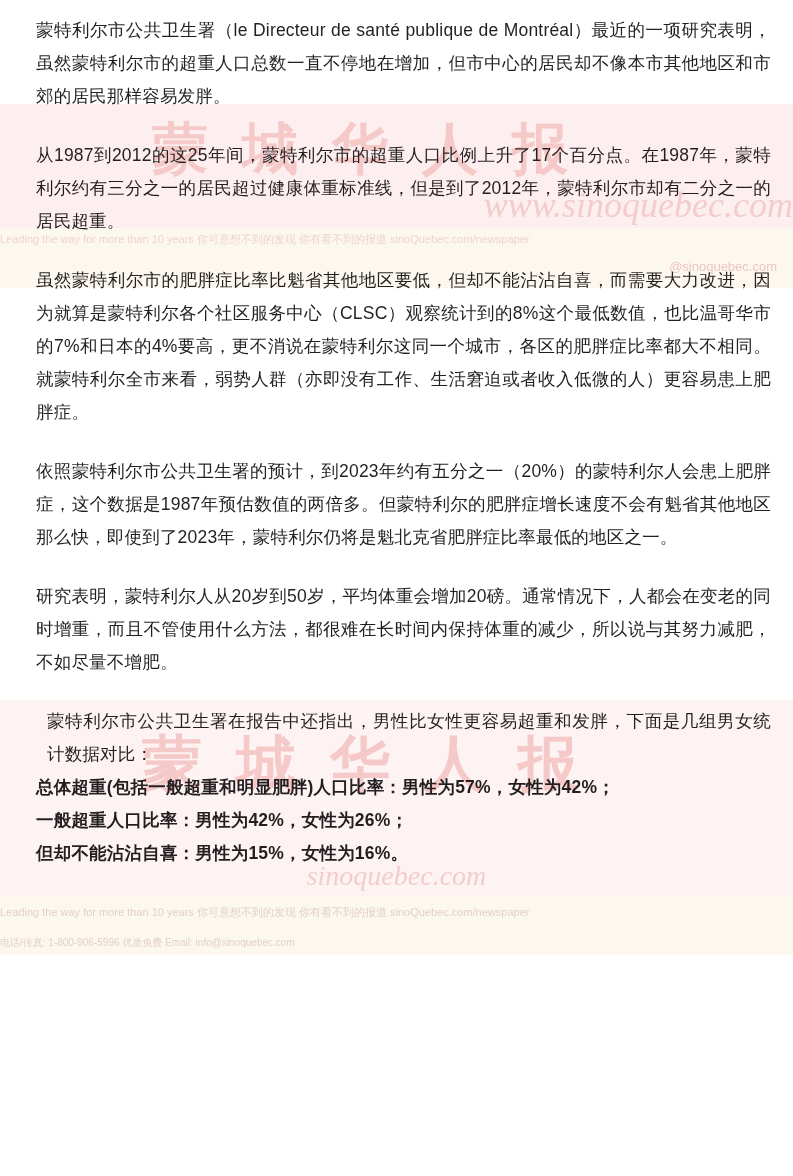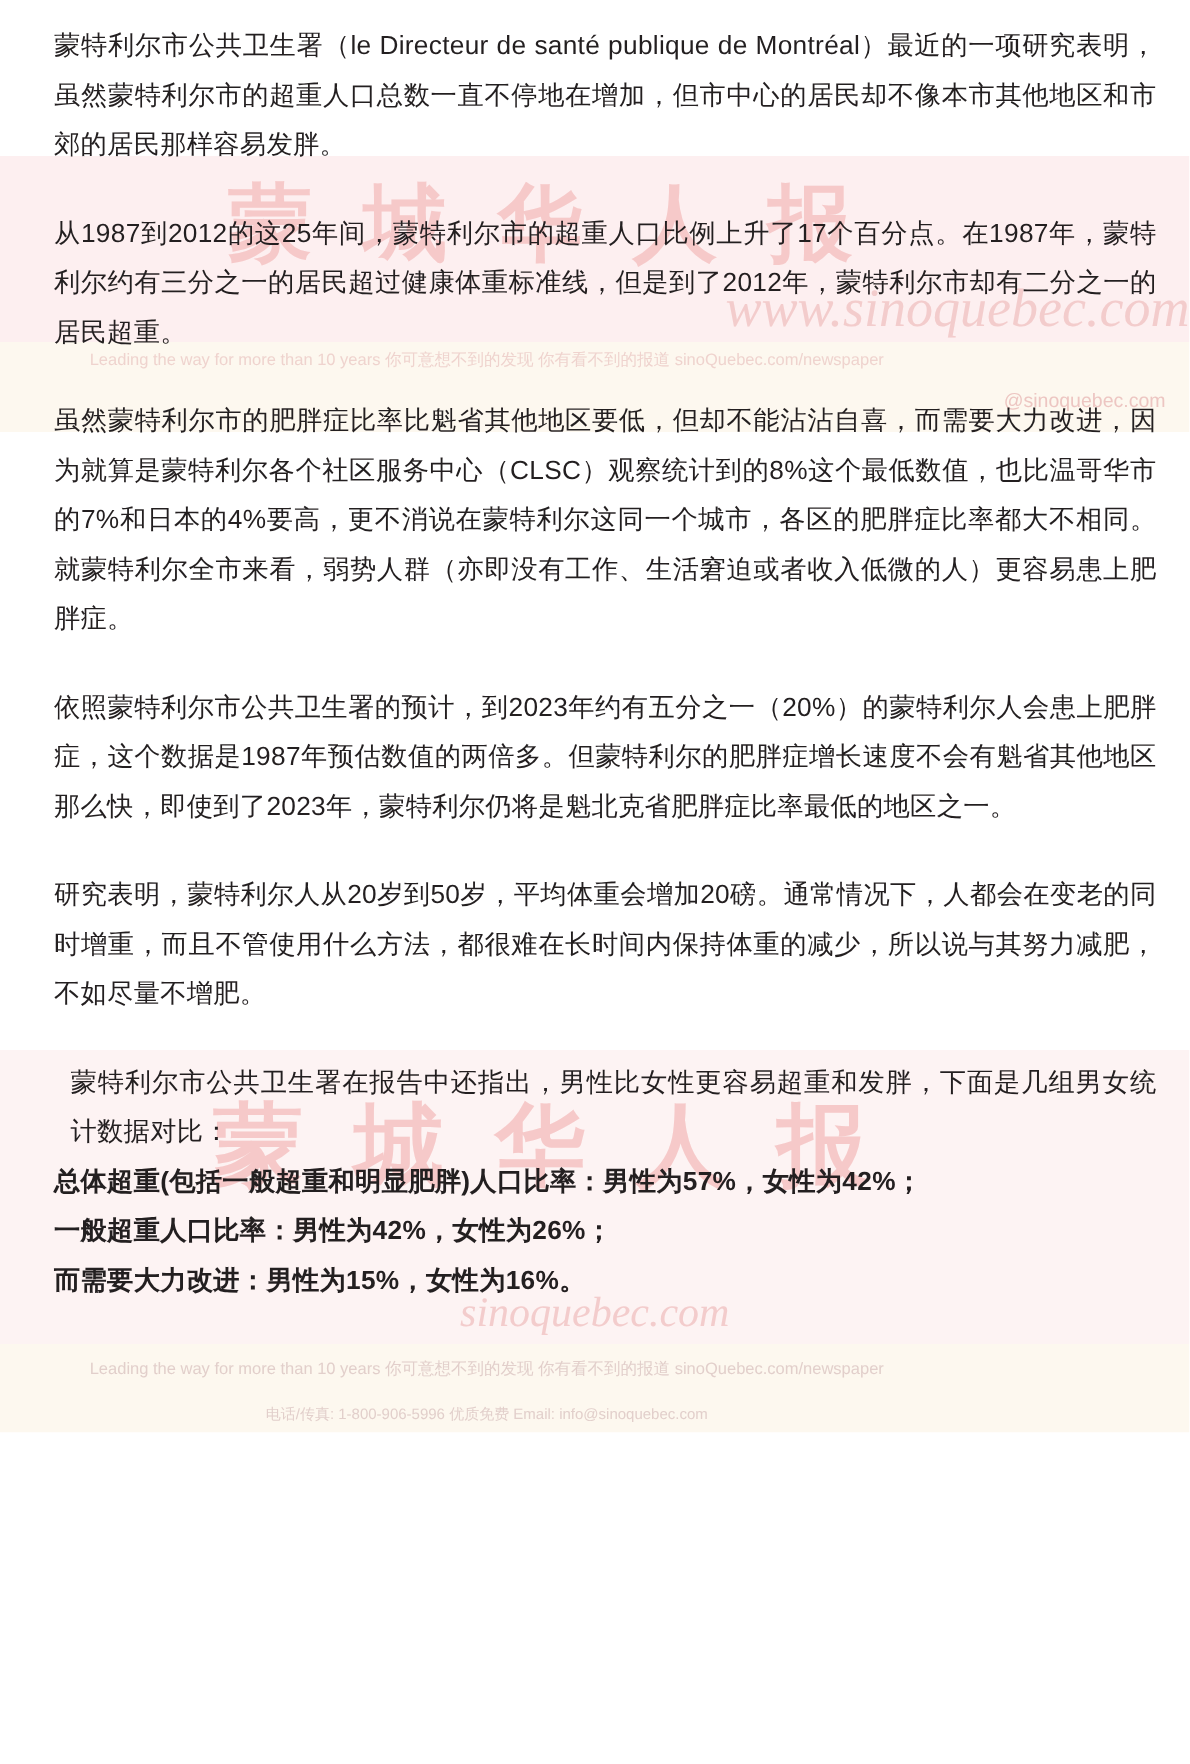--- a/index.html
+++ b/index.html
@@ -49,21 +49,21 @@
     width: 793px;
     text-align: center;
     font-family: "Liberation Serif", serif;
     font-style: italic;
     color: #f3cccc;
     white-space: nowrap;
   }
   .wm-small {
     position: absolute;
     width: 649px;
-    text-align: center;
+    text-align: left;
     font-family: "Liberation Sans", sans-serif;
     color: #efd3ce;
     white-space: nowrap;
   }
   .wm-small.grey { color: #e2cfcb; }
   .wm-tag {
     position: absolute;
     width: 777px;
     text-align: right;
     font-family: "Liberation Sans", sans-serif;
@@ -118,14 +118,14 @@
 
 <div class="article">
   <p class="para">蒙特利尔市公共卫生署（le Directeur de santé publique de Montréal）最近的一项研究表明，虽然蒙特利尔市的超重人口总数一直不停地在增加，但市中心的居民却不像本市其他地区和市郊的居民那样容易发胖。</p>
   <p class="para">从1987到2012的这25年间，蒙特利尔市的超重人口比例上升了17个百分点。在1987年，蒙特利尔约有三分之一的居民超过健康体重标准线，但是到了2012年，蒙特利尔市却有二分之一的居民超重。</p>
   <p class="para">虽然蒙特利尔市的肥胖症比率比魁省其他地区要低，但却不能沾沾自喜，而需要大力改进，因为就算是蒙特利尔各个社区服务中心（CLSC）观察统计到的8%这个最低数值，也比温哥华市的7%和日本的4%要高，更不消说在蒙特利尔这同一个城市，各区的肥胖症比率都大不相同。就蒙特利尔全市来看，弱势人群（亦即没有工作、生活窘迫或者收入低微的人）更容易患上肥胖症。</p>
   <p class="para">依照蒙特利尔市公共卫生署的预计，到2023年约有五分之一（20%）的蒙特利尔人会患上肥胖症，这个数据是1987年预估数值的两倍多。但蒙特利尔的肥胖症增长速度不会有魁省其他地区那么快，即使到了2023年，蒙特利尔仍将是魁北克省肥胖症比率最低的地区之一。</p>
   <p class="para">研究表明，蒙特利尔人从20岁到50岁，平均体重会增加20磅。通常情况下，人都会在变老的同时增重，而且不管使用什么方法，都很难在长时间内保持体重的减少，所以说与其努力减肥，不如尽量不增肥。</p>
   <p class="para tight">蒙特利尔市公共卫生署在报告中还指出，男性比女性更容易超重和发胖，下面是几组男女统计数据对比：</p>
   <p class="stat">总体超重(包括一般超重和明显肥胖)人口比率：男性为57%，女性为42%；</p>
   <p class="stat">一般超重人口比率：男性为42%，女性为26%；</p>
-  <p class="stat">而需要大力改进：男性为15%，女性为16%。</p>
+  <p class="stat">但却不能沾沾自喜：男性为15%，女性为16%。</p>
 </div>
 
 </body></html>

